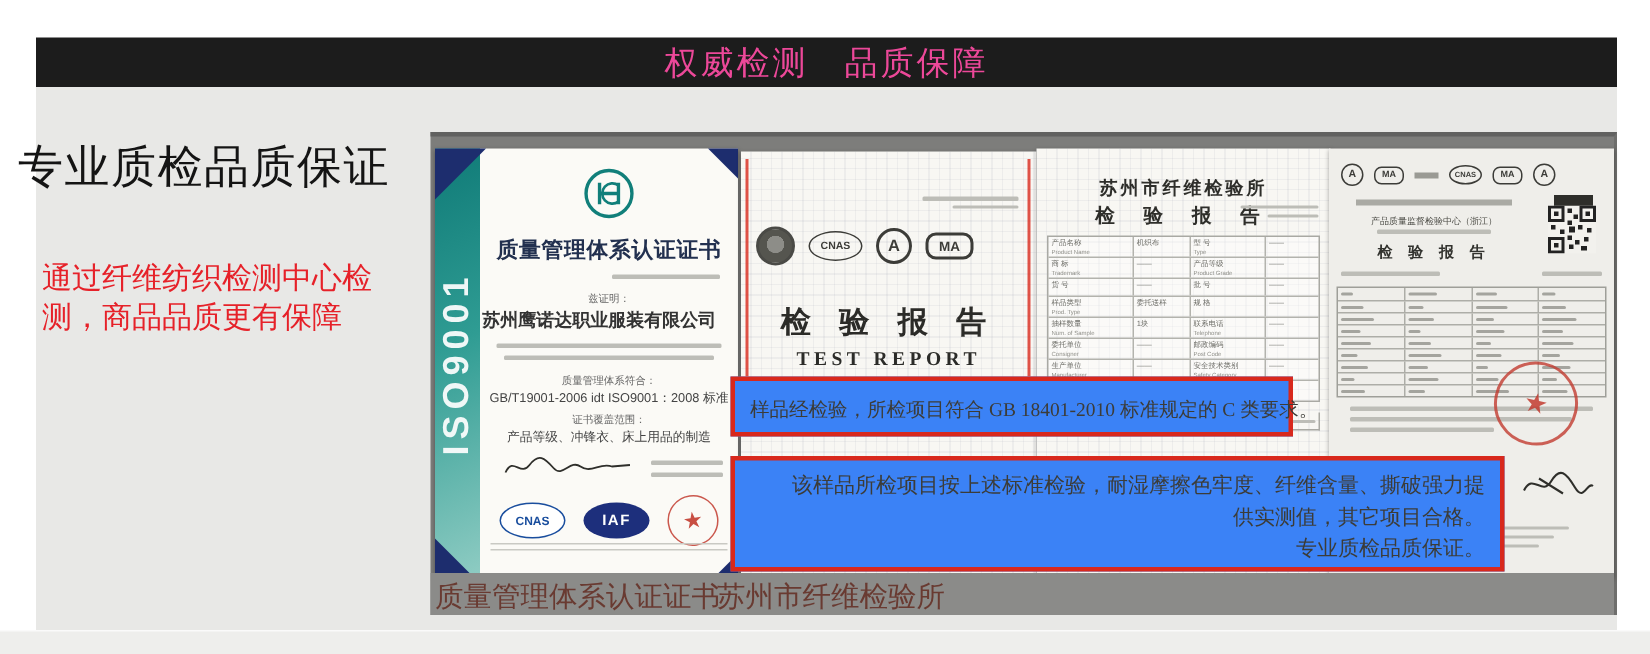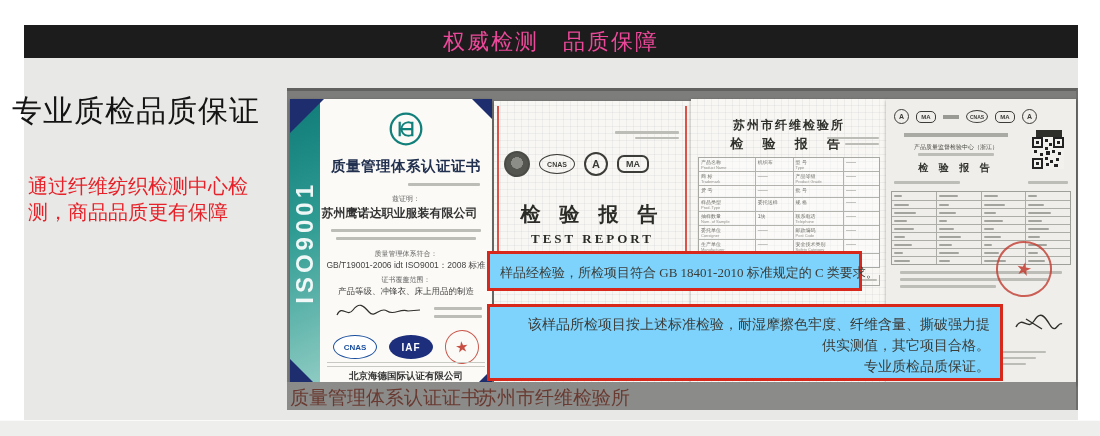--- a/index.html
+++ b/index.html
@@ -154,21 +154,21 @@
   .rr-text2{position:absolute;left:14px;top:179px;width:148px;height:3px;}
   .rr-text3{position:absolute;left:14px;top:186px;width:96px;height:3px;}
   .rr-stamp{position:absolute;left:110px;top:142px;width:56px;height:56px;border:2px solid rgba(194,59,47,.8);border-radius:50%;
     display:flex;align-items:center;justify-content:center;color:rgba(194,59,47,.85);font-size:18px;transform:rotate(12deg);z-index:1;}
   .rr-sign{position:absolute;left:126px;top:212px;}
   .rr-addr1{position:absolute;left:30px;top:252px;width:130px;height:2px;}
   .rr-addr2{position:absolute;left:40px;top:258px;width:110px;height:2px;}
   .rr-addr3{position:absolute;left:50px;top:264px;width:90px;height:2px;}
 
   
-  .callout{position:absolute;border:3px solid var(--callout-border);background:#7dd3fc;z-index:3;
+  .callout{position:absolute;border:3px solid var(--callout-border);background:#3b82f6;z-index:3;
     font-family:"Liberation Serif",serif;color:#3c3c38;}
   .callout-1{left:200px;top:160px;width:375px;height:40px;padding:10px 8px 0 10px;font-size:13px;white-space:nowrap;}
   .callout-2{left:200px;top:213px;width:516px;height:77px;padding:7px 10px 0 10px;font-size:14px;line-height:21px;}
   .callout-2 p{text-indent:2em;text-align:right;}
 </style>
 </head>
 <body>
 
 <div class="canvas">
 
@@ -216,21 +216,20 @@
           </span>
           <div class="ph iso-date1"></div>
           <div class="ph iso-date2"></div>
           <div class="iso-logos">
             <div class="cnas-oval">CNAS</div>
             <div class="iaf-oval">IAF</div>
             <div class="star-seal">★</div>
           </div>
           <div class="iso-sep1"></div>
           <div class="iso-sep2"></div>
-          <div class="iso-issuer">北京海德国际认证有限公司</div>
           <div class="ph iso-addr"></div>
         </div>
       </div>
 
       <div class="cert cert-cover grid-paper">
         <div class="ph cov-ph1"></div>
         <div class="ph cov-ph2"></div>
         <div class="cov-logos">
           <div class="emblem"></div>
           <div class="cnas-sm">CNAS</div>

